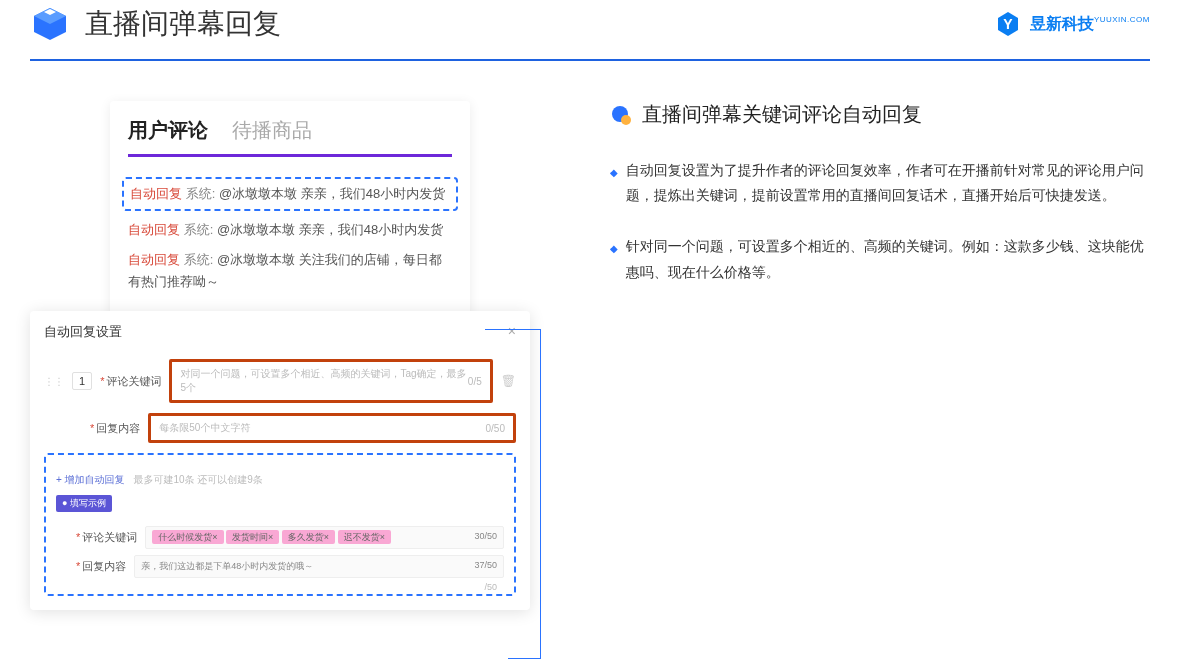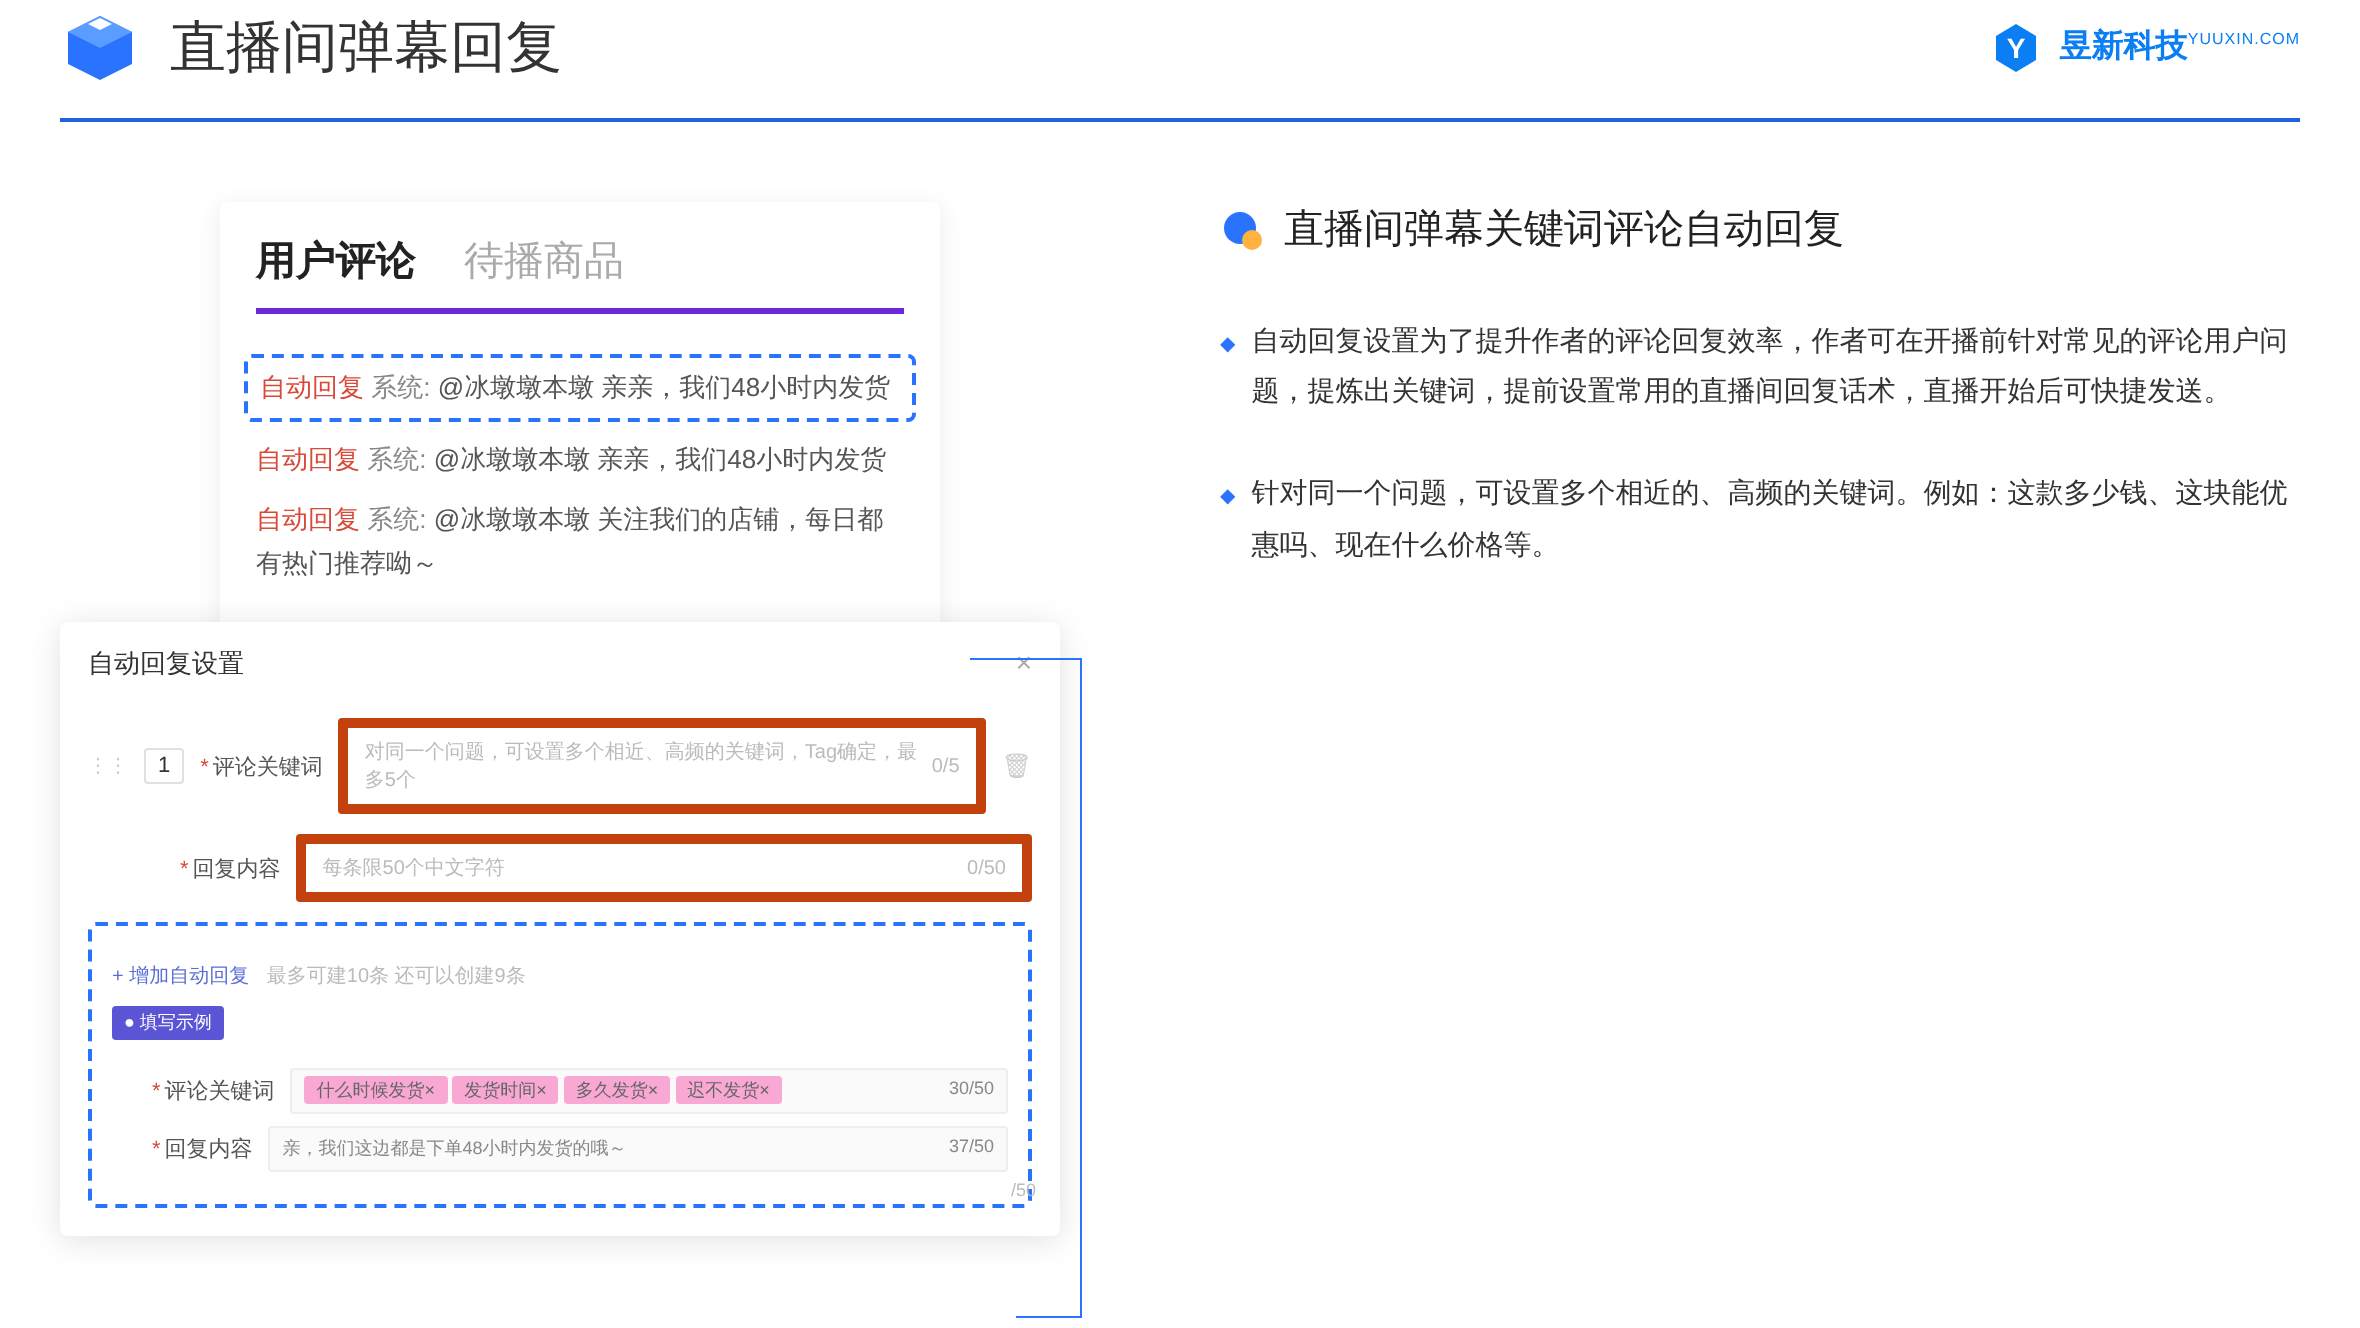--- a/index.html
+++ b/index.html
@@ -33,32 +33,32 @@
 
 
 .settings-panel { background: #fff; box-shadow: 0 2px 16px rgba(0,0,0,0.12); border-radius: 4px; width: 500px; position: relative; margin-top: -10px; padding: 12px 14px 14px; font-size: 11px; }
 .settings-header { display: flex; justify-content: space-between; font-size: 13px; color: #333; padding-bottom: 8px; font-weight: 500; }
 .close-x { color: #aaa; font-size: 14px; cursor: pointer; }
 .field-row { display: flex; align-items: center; gap: 8px; margin: 10px 0; }
 .field-handle { color: #ccc; font-size: 10px; }
 .field-num { border: 1px solid #e0e0e0; border-radius: 2px; padding: 2px 6px; font-size: 11px; color: #333; background: #fff; }
 .field-label { font-size: 11px; color: #555; white-space: nowrap; }
 .req-dot { color: #d84a3a; margin-right: 2px; }
-.field-input { flex: 1; border: 5px solid #c2410c; border-radius: 2px; padding: 5px 8px; font-size: 10px; color: #bbb; background: #fff; display: flex; justify-content: space-between; align-items: center; }
+.field-input { flex: 1; border: 3px solid #c2410c; border-radius: 2px; padding: 5px 8px; font-size: 10px; color: #bbb; background: #fff; display: flex; justify-content: space-between; align-items: center; }
 .field-counter { color: #bbb; font-size: 10px; }
 .trash-icon { color: #ccc; font-size: 12px; }
 .add-row { color: #5b6fd6; font-size: 10px; margin: 8px 0; }
 .add-hint { color: #bbb; margin-left: 6px; }
 
 .example-box { border: 2px dashed #2a73ff; border-radius: 4px; padding: 10px; margin-top: 4px; }
 .example-badge { background: #5b55d6; color: #fff; font-size: 9px; padding: 2px 6px; border-radius: 2px; display: inline-block; margin-bottom: 8px; }
 .example-row { display: flex; align-items: center; gap: 8px; margin: 6px 0; font-size: 10px; }
 .tag-chip { background: #f9a8d4; color: #666; padding: 2px 6px; border-radius: 2px; font-size: 9px; }
 .example-value { flex: 1; border: 1px solid #eee; background: #fafafa; padding: 4px 6px; font-size: 9px; color: #888; display: flex; justify-content: space-between; border-radius: 2px; }
-.outside-counter { position: absolute; right: 12px; bottom: 18px; font-size: 9px; color: #bbb; }
+.outside-counter { position: absolute; right: 33px; bottom: 18px; font-size: 9px; color: #bbb; }
 
 
 .connector { position: absolute; border-right: 1px solid #2a73ff; top: 228px; height: 330px; left: 510px; }
 .connector::before { content: ""; position: absolute; top: 0; left: -55px; width: 55px; border-top: 1px solid #2a73ff; }
 .connector::after { content: ""; position: absolute; bottom: 0; left: -32px; width: 32px; border-top: 1px solid #2a73ff; }
 
 
 .sub-heading { display: flex; align-items: center; gap: 10px; margin-bottom: 30px; }
 .sub-icon { width: 22px; height: 22px; }
 .sub-title { font-size: 20px; color: #222; }

